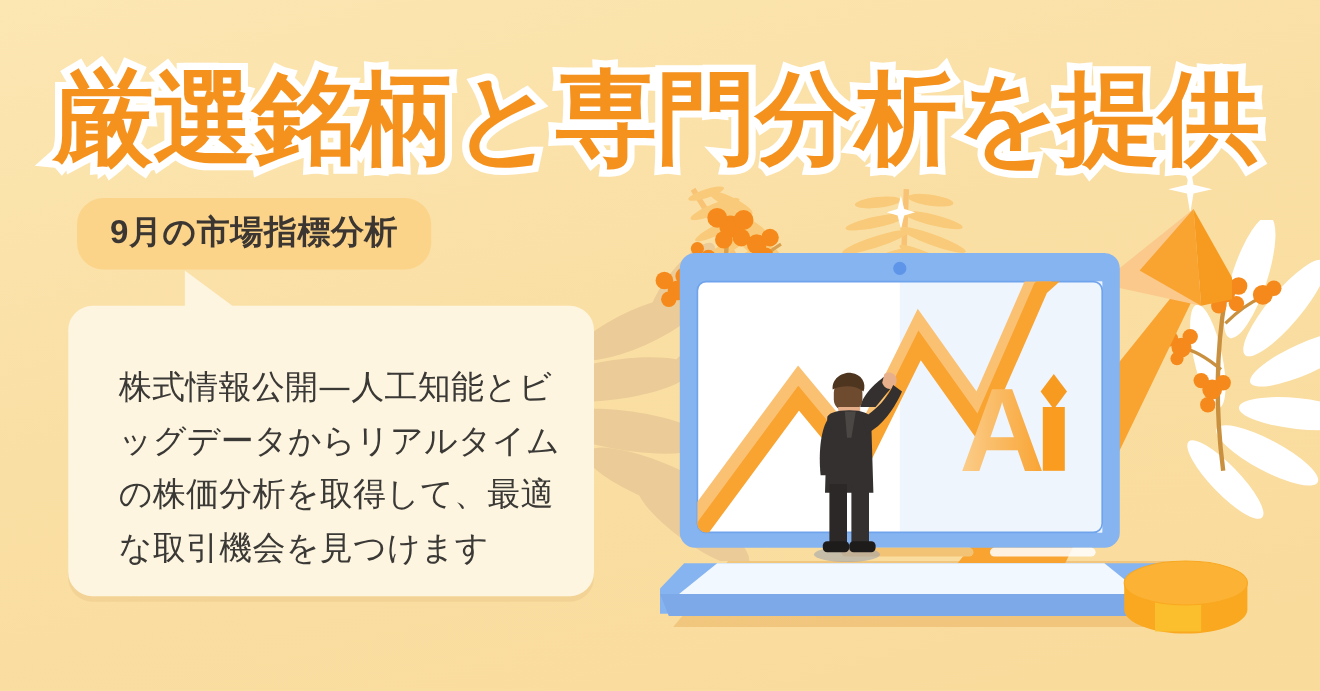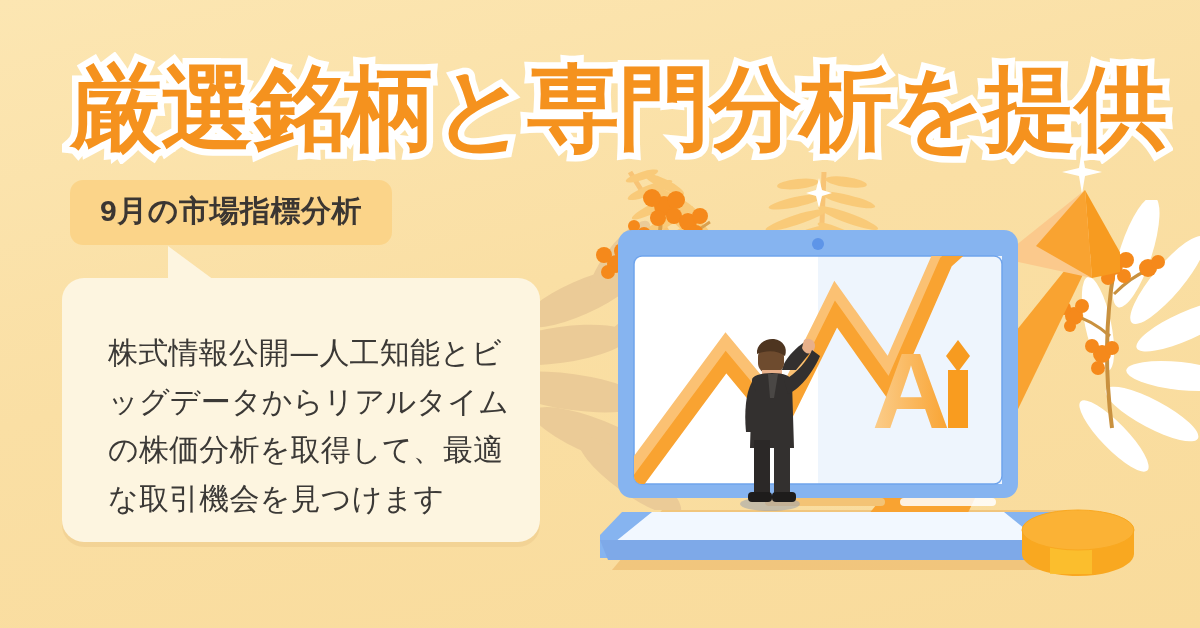--- a/index.html
+++ b/index.html
@@ -12,36 +12,36 @@
     position:relative;width:1200px;height:628px;overflow:hidden;
     background:linear-gradient(165deg,#FCE6B2 0%,#FADFA4 45%,#F9DB9B 100%);
   }
 
   
   .art{position:absolute;inset:0;pointer-events:none;}
   .art svg{position:absolute;display:block;}
 
   
   #headline{
-    position:absolute;left:70px;top:52px;width:1080px;height:112px;
+    position:absolute;left:48px;top:52px;width:1080px;height:112px;
     display:flex;align-items:center;
     font-size:92px;line-height:1;font-weight:bold;
     letter-spacing:-1px;
     color:#F5921E;
     -webkit-text-stroke:13px #FFFFFF;
     paint-order:stroke fill;
     white-space:nowrap;
   }
 
   
   #badge{
     position:absolute;left:70px;top:180px;
     padding:11px 30px 13px 30px;
     background:#FBD489;
-    border-radius:13px;
+    border-radius:24px;
     font-size:30px;font-weight:bold;color:#3B3632;
     letter-spacing:0.5px;
     white-space:nowrap;
   }
 
   
   #bubble{
     position:absolute;left:62px;top:278px;width:478px;height:264px;
     background:#FDF5E0;
     border-radius:22px;

